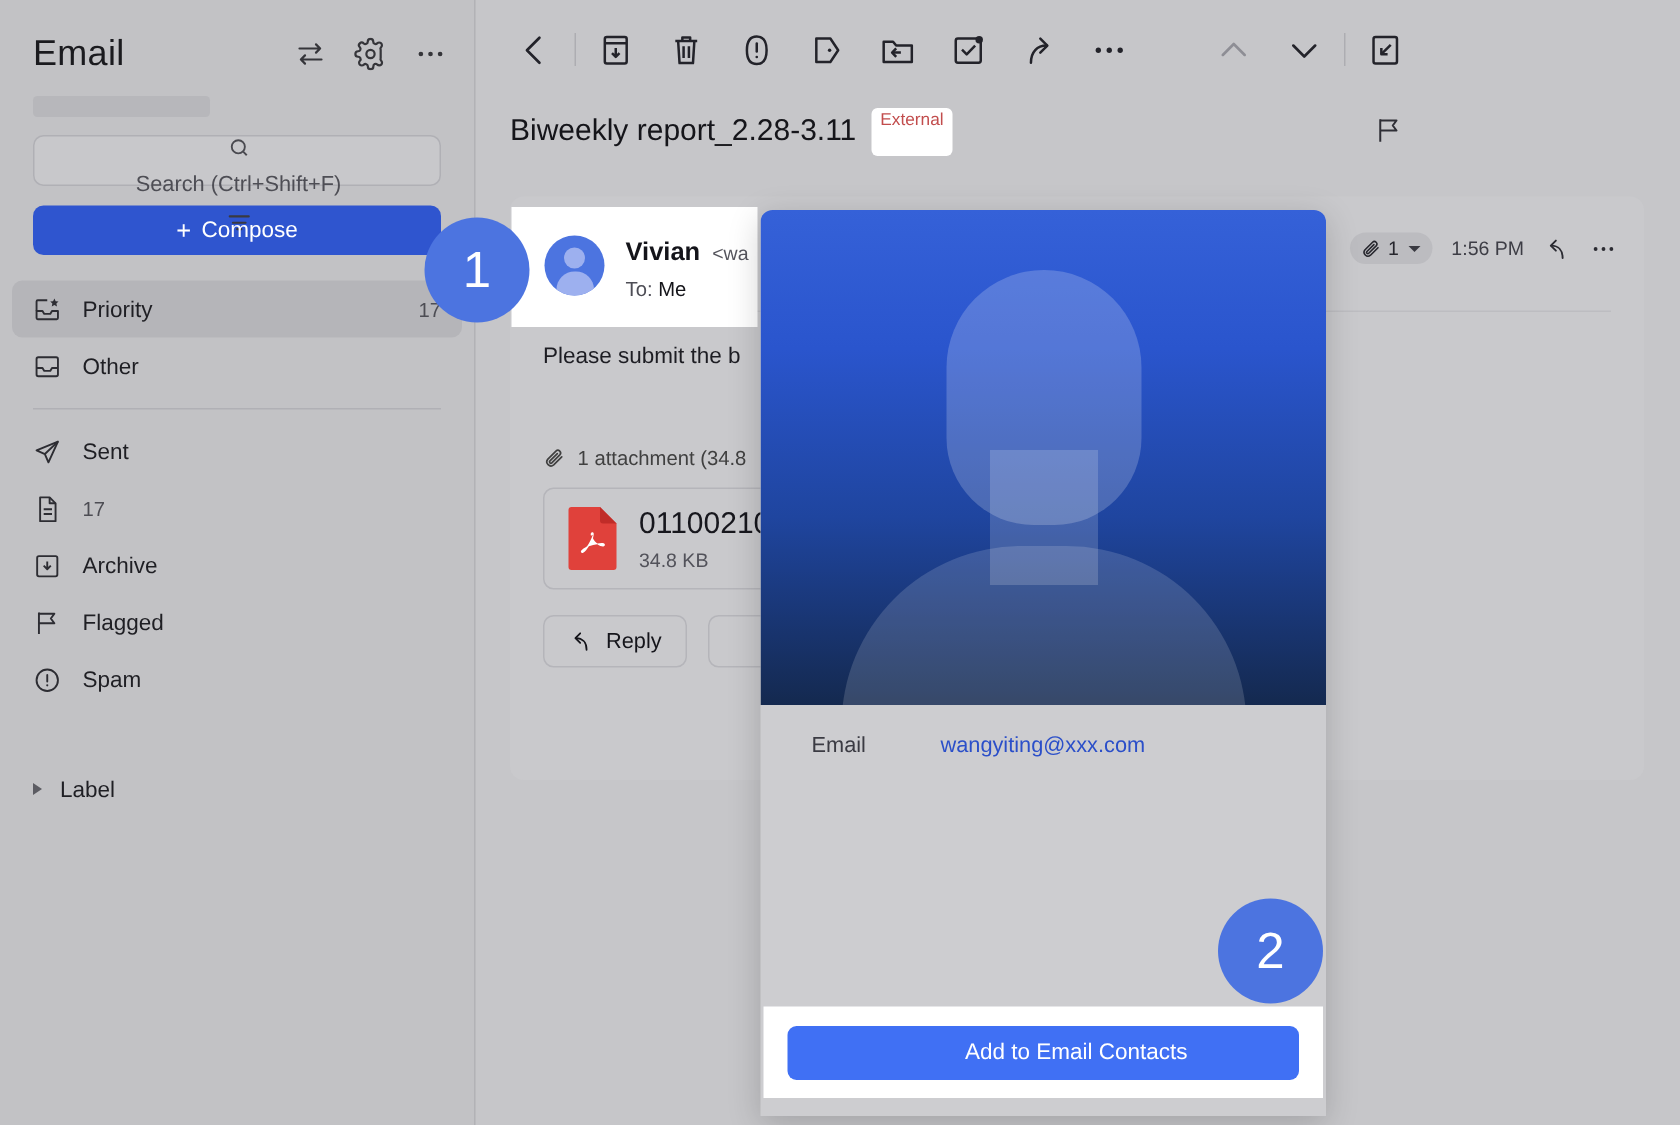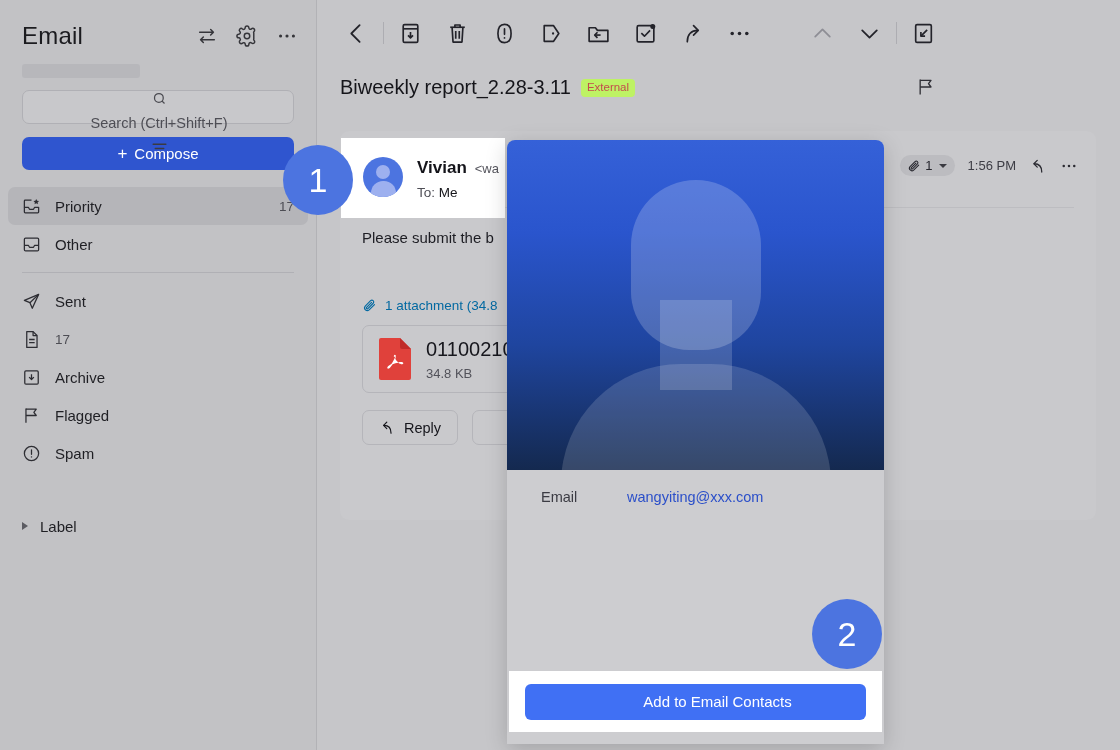--- a/index.html
+++ b/index.html
@@ -77,21 +77,21 @@
   .tb-btn svg { display:block; width:100%; height:100%; }
   .tb-gap { width: 22px; }
   .tb-div { width: 1px; height: 22px; background: #adadb2; margin: 0 14px; }
   .tb-spacer { flex: 1; }
   .tb-btn.muted { color: #8e8e95; }
 
   .subject-row { display: flex; align-items: center; padding: 0 22px 0 22px; height: 42px; }
   .subject { font-size: 20px; color: #15151a; }
   .badge-ext {
     margin-left: 10px; font-size: 11.5px; color: #c24d4d;
-    background: #bef264; border-radius: 4px; padding: 2px 6px 4px 6px;
+    background: #ffffff; border-radius: 4px; padding: 2px 6px 18px 6px;
     position: relative; top: 1px;
   }
   .flag-ico { margin-left: auto; width: 20px; height: 20px; color: #2f2f36; cursor: pointer; }
   .flag-ico svg { display:block; width:100%; height:100%; }
 
   .msg-card {
     position: absolute; left: 22px; top: 131px; width: 756px; height: 389px;
     background: #c9c9cc; border-radius: 9px;
   }
   .msg-head { display: flex; align-items: flex-start; padding: 16px 18px 0 22px; }
@@ -119,21 +119,21 @@
   .att-caret { width: 0; height: 0; border-top: 4.5px solid #3a3a41;
     border-left: 4px solid transparent; border-right: 4px solid transparent; margin-left: 2px; }
   .msg-time { font-size: 13px; color: #3d3d45; }
   .mico { width: 18px; height: 18px; color: #2b2b32; cursor: pointer; }
   .mico svg { display:block; width:100%; height:100%; }
 
   .msg-rule { height: 1px; background: #bdbdc1; margin: 17px 22px 0 22px; }
   .msg-body { padding: 21px 22px 0 22px; font-size: 15px; color: #1d1d23; }
 
   .att-summary { display: flex; align-items: center; gap: 8px; padding: 52px 22px 0 22px;
-    font-size: 13.5px; color: #0369a1; }
+    font-size: 13.5px; color: #404040; }
   .att-summary .pico { width: 15px; height: 15px; }
   .att-summary .pico svg { display:block; width:100%; height:100%; }
   .att-tile {
     margin: 12px 0 0 22px; width: 250px; height: 68px; border: 1px solid #b5b5ba;
     border-radius: 7px; display: flex; align-items: center; padding: 0 14px; gap: 13px;
   }
   .pdf-ico { width: 36px; height: 44px; flex: none; }
   .pdf-ico svg { display:block; width:100%; height:100%; }
   .att-name { font-size: 20px; color: #17171d; font-weight: 400; }
   .att-size { font-size: 13px; color: #52525a; margin-top: 5px; }

